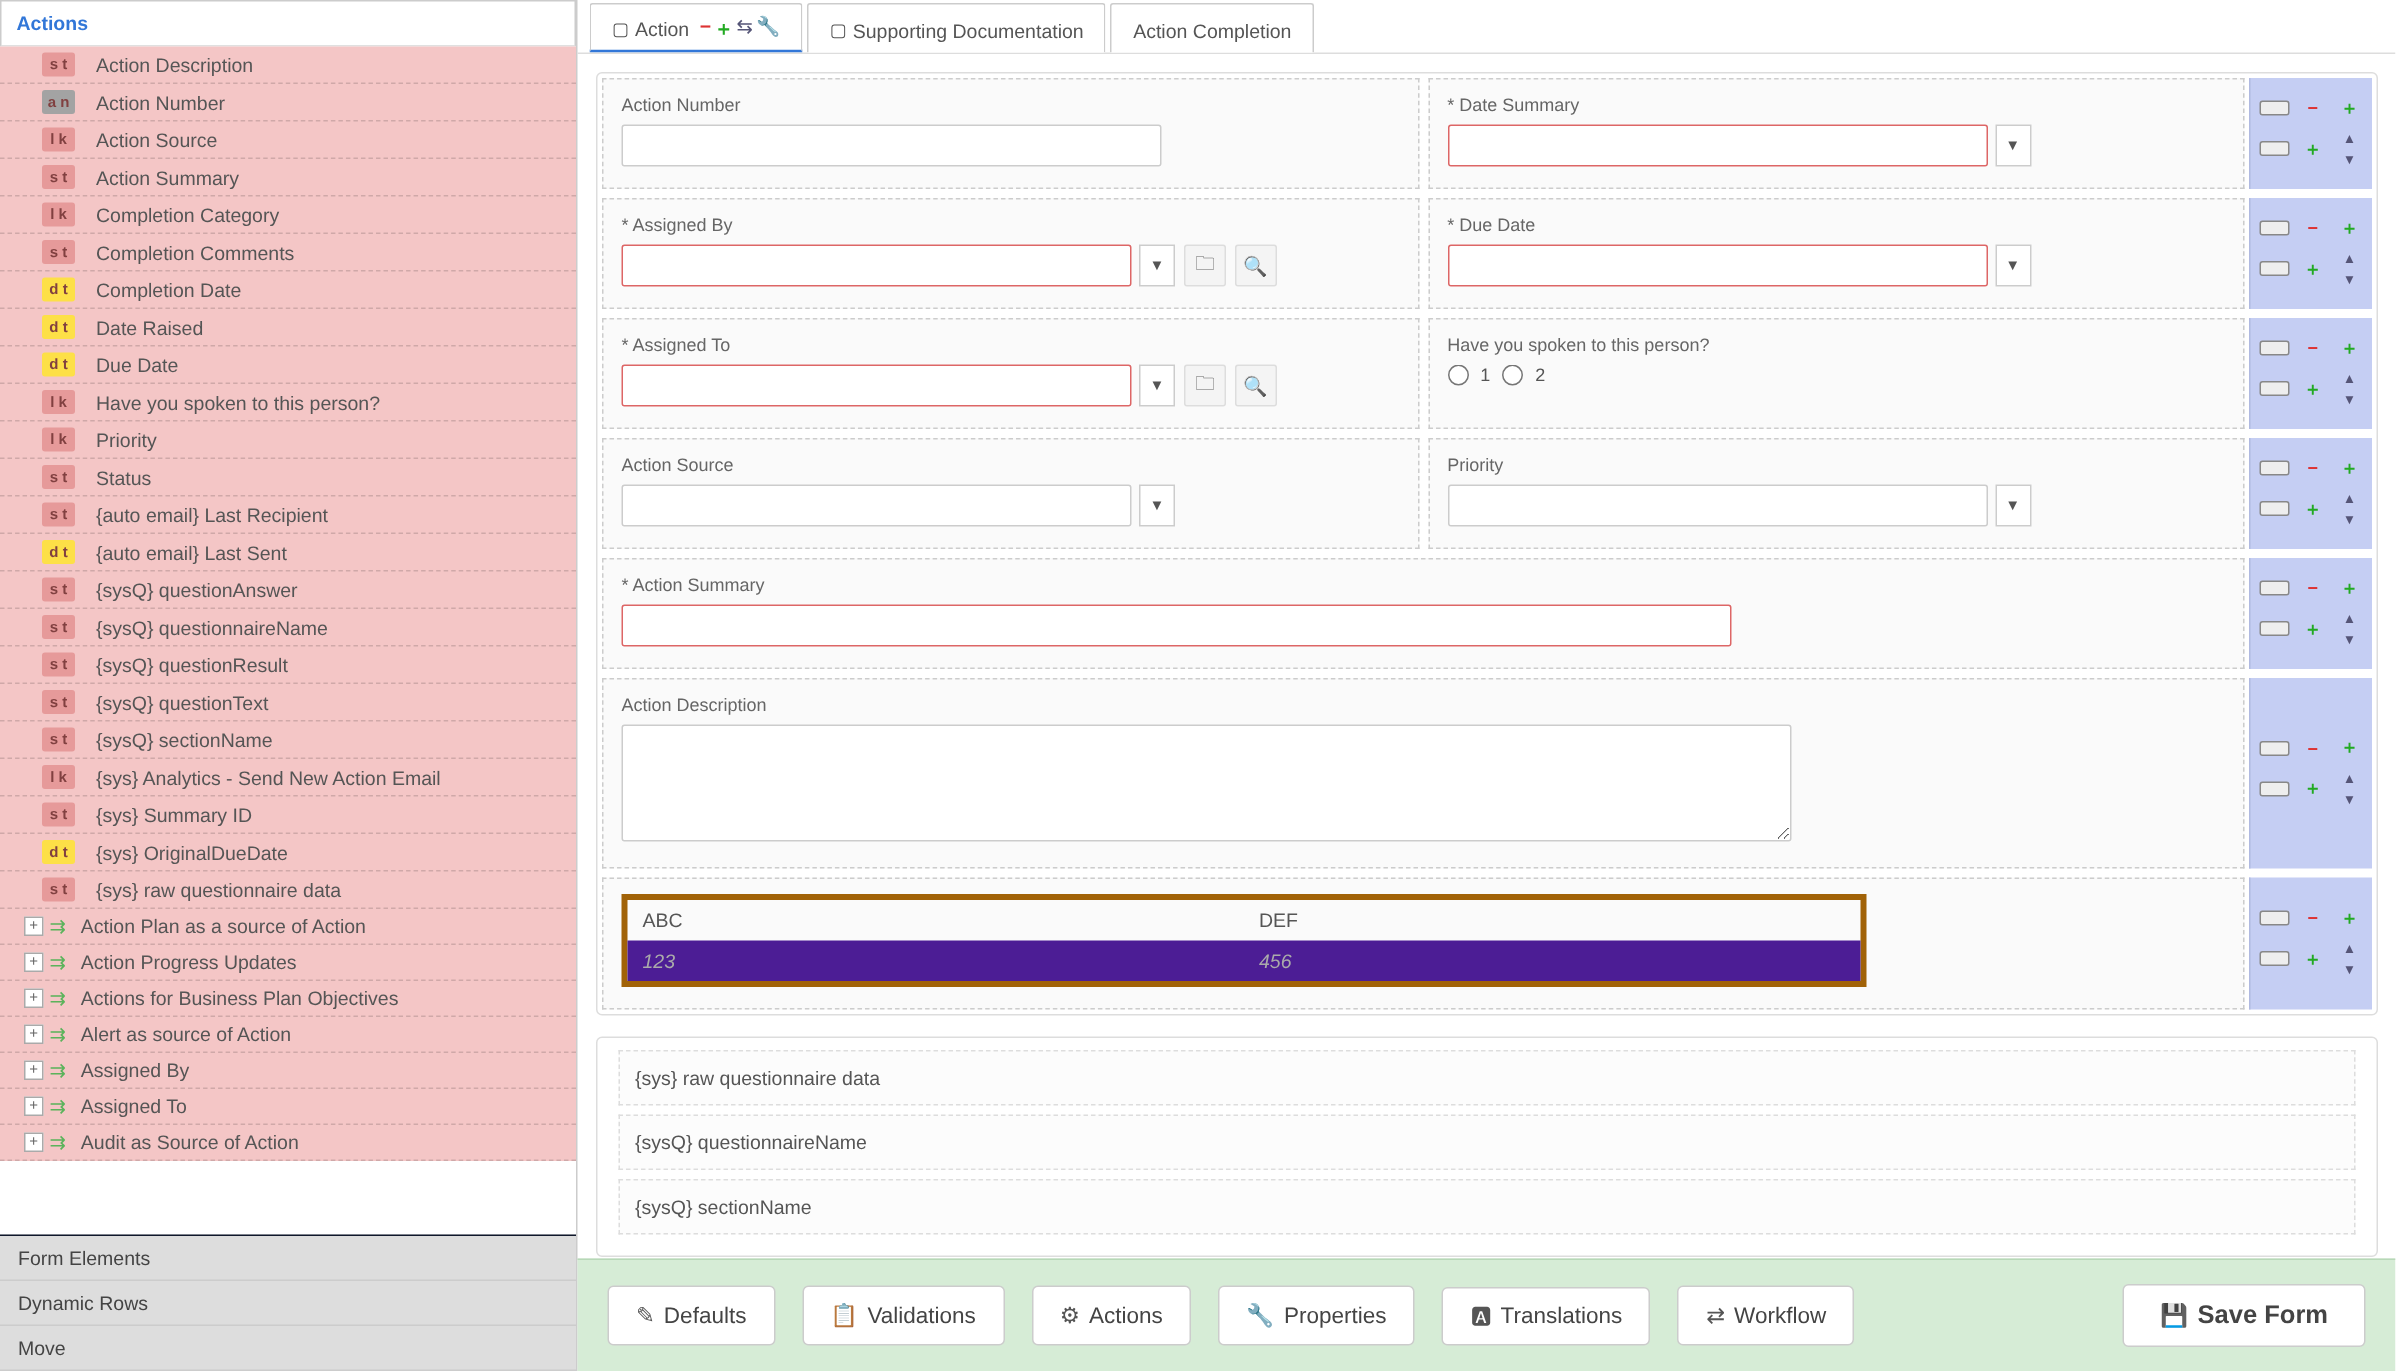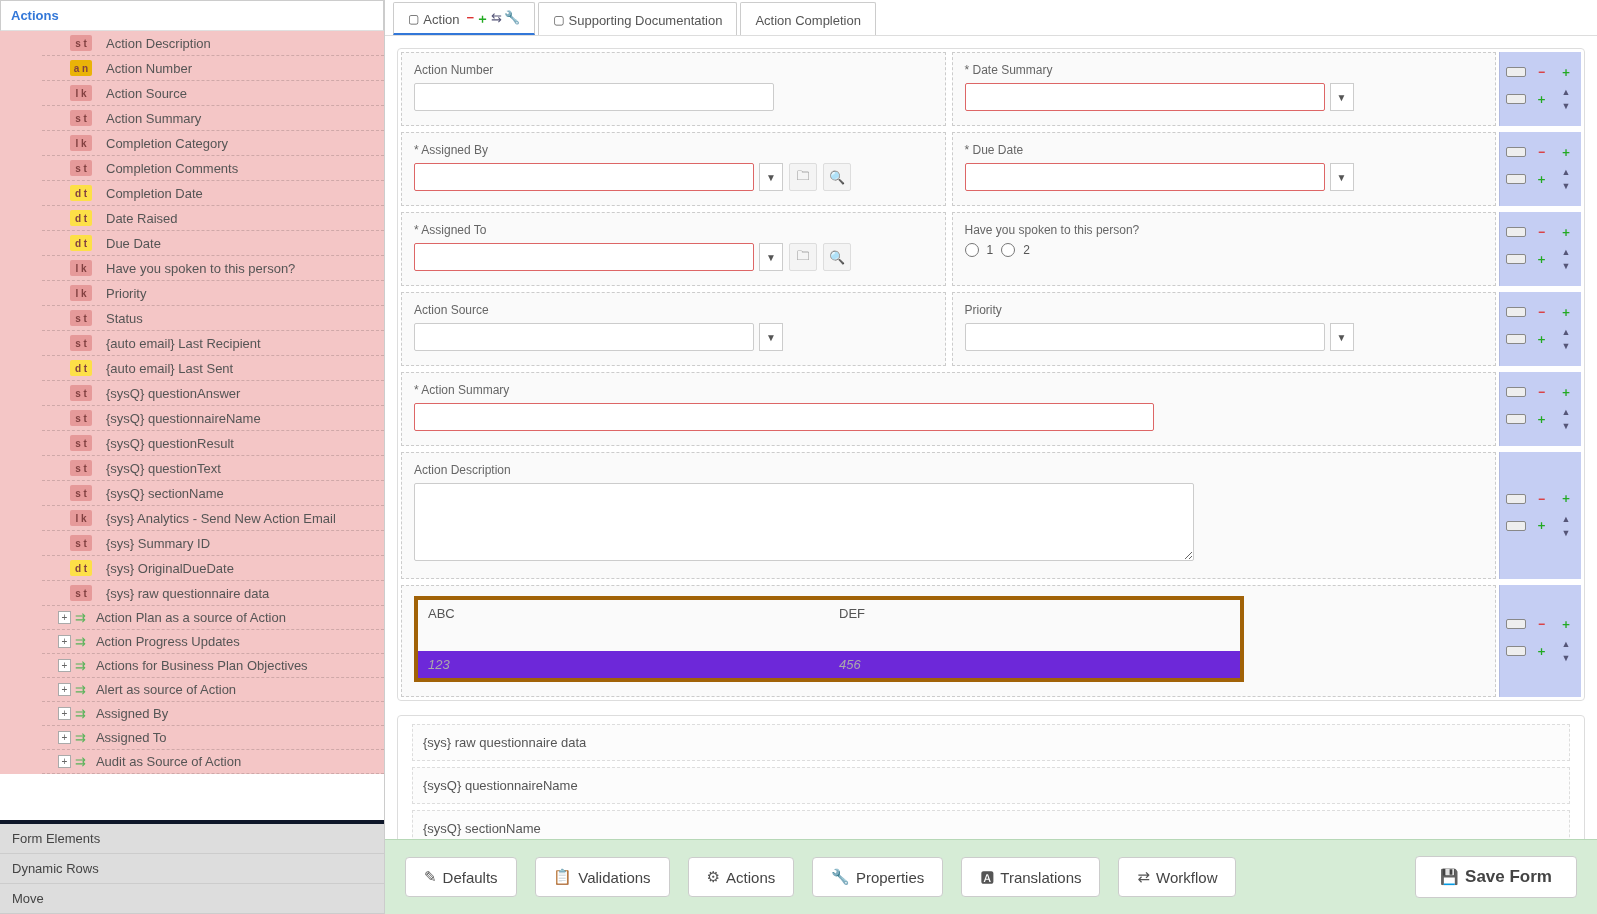--- a/index.html
+++ b/index.html
@@ -2,31 +2,31 @@
 <html><head>
 <meta charset="utf-8">
 <style>
 * { box-sizing: border-box; margin: 0; padding: 0; }
 body { font-family: Arial, sans-serif; font-size: 12px; color: #555; background: #fff; width: 1597px; height: 914px; overflow: hidden; display: flex; }
 .sidebar { width: 385px; height: 100%; display: flex; flex-direction: column; border-right: 1px solid #ccc; overflow: hidden; }
 .sidebar-top { flex: 1; overflow-y: auto; position: relative; }
 .tab-actions { border: 1px solid #ccc; border-bottom: 1px solid #e0e0e0; padding: 7px 10px; font-weight: bold; color: #3277d8; font-size: 13px; background: #fff; }
 .path-bar { background: #f4c6c6; padding: 8px 10px; font-size: 13px; color: #444; border-bottom: 1px dashed rgba(0,0,0,0.2); }
 .path-bar b { font-weight: bold; }
-.field-list { background: #f4c6c6; padding-left: 42px; }
+.field-list { background: #f4c6c6; }
 .field-item { display: flex; align-items: center; padding: 4px 8px; border-bottom: 1px dashed rgba(0,0,0,0.15); cursor: pointer; }
 .type-badge { width: 22px; height: 16px; font-size: 10px; display: inline-flex; align-items: center; justify-content: center; border-radius: 2px; margin-right: 14px; margin-left: 20px; color: #814040; font-weight: bold; }
 .type-st { background: #e69a9a; }
-.type-an { background: #eab308; }
+.type-an { background: #a3a3a3; }
 .type-lk { background: #e69a9a; }
 .type-dt { background: #fde047; }
 .expand-box { width: 13px; height: 13px; border: 1px solid #aaa; background: #fff; display: inline-flex; align-items: center; justify-content: center; font-size: 10px; color: #666; margin-right: 4px; margin-left: 8px; }
 .link-icon { color: #5bb35b; font-size: 13px; margin-right: 10px; }
 .field-label { font-size: 13px; color: #555; }
-.sidebar-bottom { background: #ddd; border-top: 4px solid #0f172a; }
+.sidebar-bottom { background: #ddd; border-top: 1px solid #0f172a; }
 .sidebar-bottom-item { padding: 7px 12px; border-bottom: 1px solid #ccc; font-size: 13px; color: #444; cursor: pointer; }
 
 .main { flex: 1; display: flex; flex-direction: column; height: 100%; }
 .main-tabs { display: flex; padding: 2px 8px 0 8px; border-bottom: 1px solid #ddd; gap: 3px; }
 .main-tab { border: 1px solid #ccc; border-bottom: none; padding: 7px 14px 5px 14px; font-size: 13px; color: #555; cursor: pointer; display: flex; align-items: center; gap: 4px; background: #fff; border-radius: 2px 2px 0 0; }
 .main-tab.active { border-bottom: 2px solid #3277d8; }
 .tab-ic { font-size: 12px; }
 .tab-toolbar-icons { display: flex; gap: 2px; margin-left: 3px; }
 .ico-minus { color: #d33; font-weight: bold; }
 .ico-plus { color: #2a2; font-weight: bold; }
@@ -54,21 +54,21 @@
 .rc-down::before { content: "▼"; color: #557; font-size: 9px; }
 
 .textarea { width: 780px; max-width: 100%; height: 78px; border: 1px solid #ccc; border-radius: 2px; resize: both; }
 .summary-input { width: 740px; }
 .radio-row { display: flex; align-items: center; gap: 8px; margin-top: 4px; }
 .radio-row input[type=radio] { width: 14px; height: 14px; }
 
 .progress-table { width: 830px; border: 4px solid #a16207; }
 .progress-table .pt-row { display: flex; }
 .progress-table .pt-cell { flex: 1; padding: 6px 10px; font-size: 13px; color: #555; }
-.progress-table .pt-row.data .pt-cell { color: #aaa; font-style: italic; background: #6d28d9; margin-top: 24px; }
+.progress-table .pt-row.data .pt-cell { color: #aaa; font-style: italic; background: #4c1d95; }
 
 .hidden-panel { border: 1px solid #ddd; border-radius: 4px; margin-top: 14px; padding: 8px 14px; }
 .hidden-title { text-align: center; font-style: italic; color: #666; padding: 6px 0 10px; font-size: 13px; }
 .hidden-item { border: 1px dashed #ddd; padding: 10px; font-size: 13px; color: #555; margin-bottom: 6px; background: #fcfcfc; }
 
 .footer { background: #d6ecd6; padding: 16px 20px; display: flex; align-items: center; gap: 18px; border-top: 1px solid #b7d8b7; }
 .footer-btn { background: #fff; border: 1px solid #ccc; border-radius: 4px; padding: 10px 18px; font-size: 15px; color: #444; display: flex; align-items: center; gap: 6px; cursor: pointer; }
 .footer-btn.save { margin-left: auto; font-weight: bold; font-size: 17px; padding: 10px 24px; }
 .fic { font-size: 15px; color: #555; }
 

